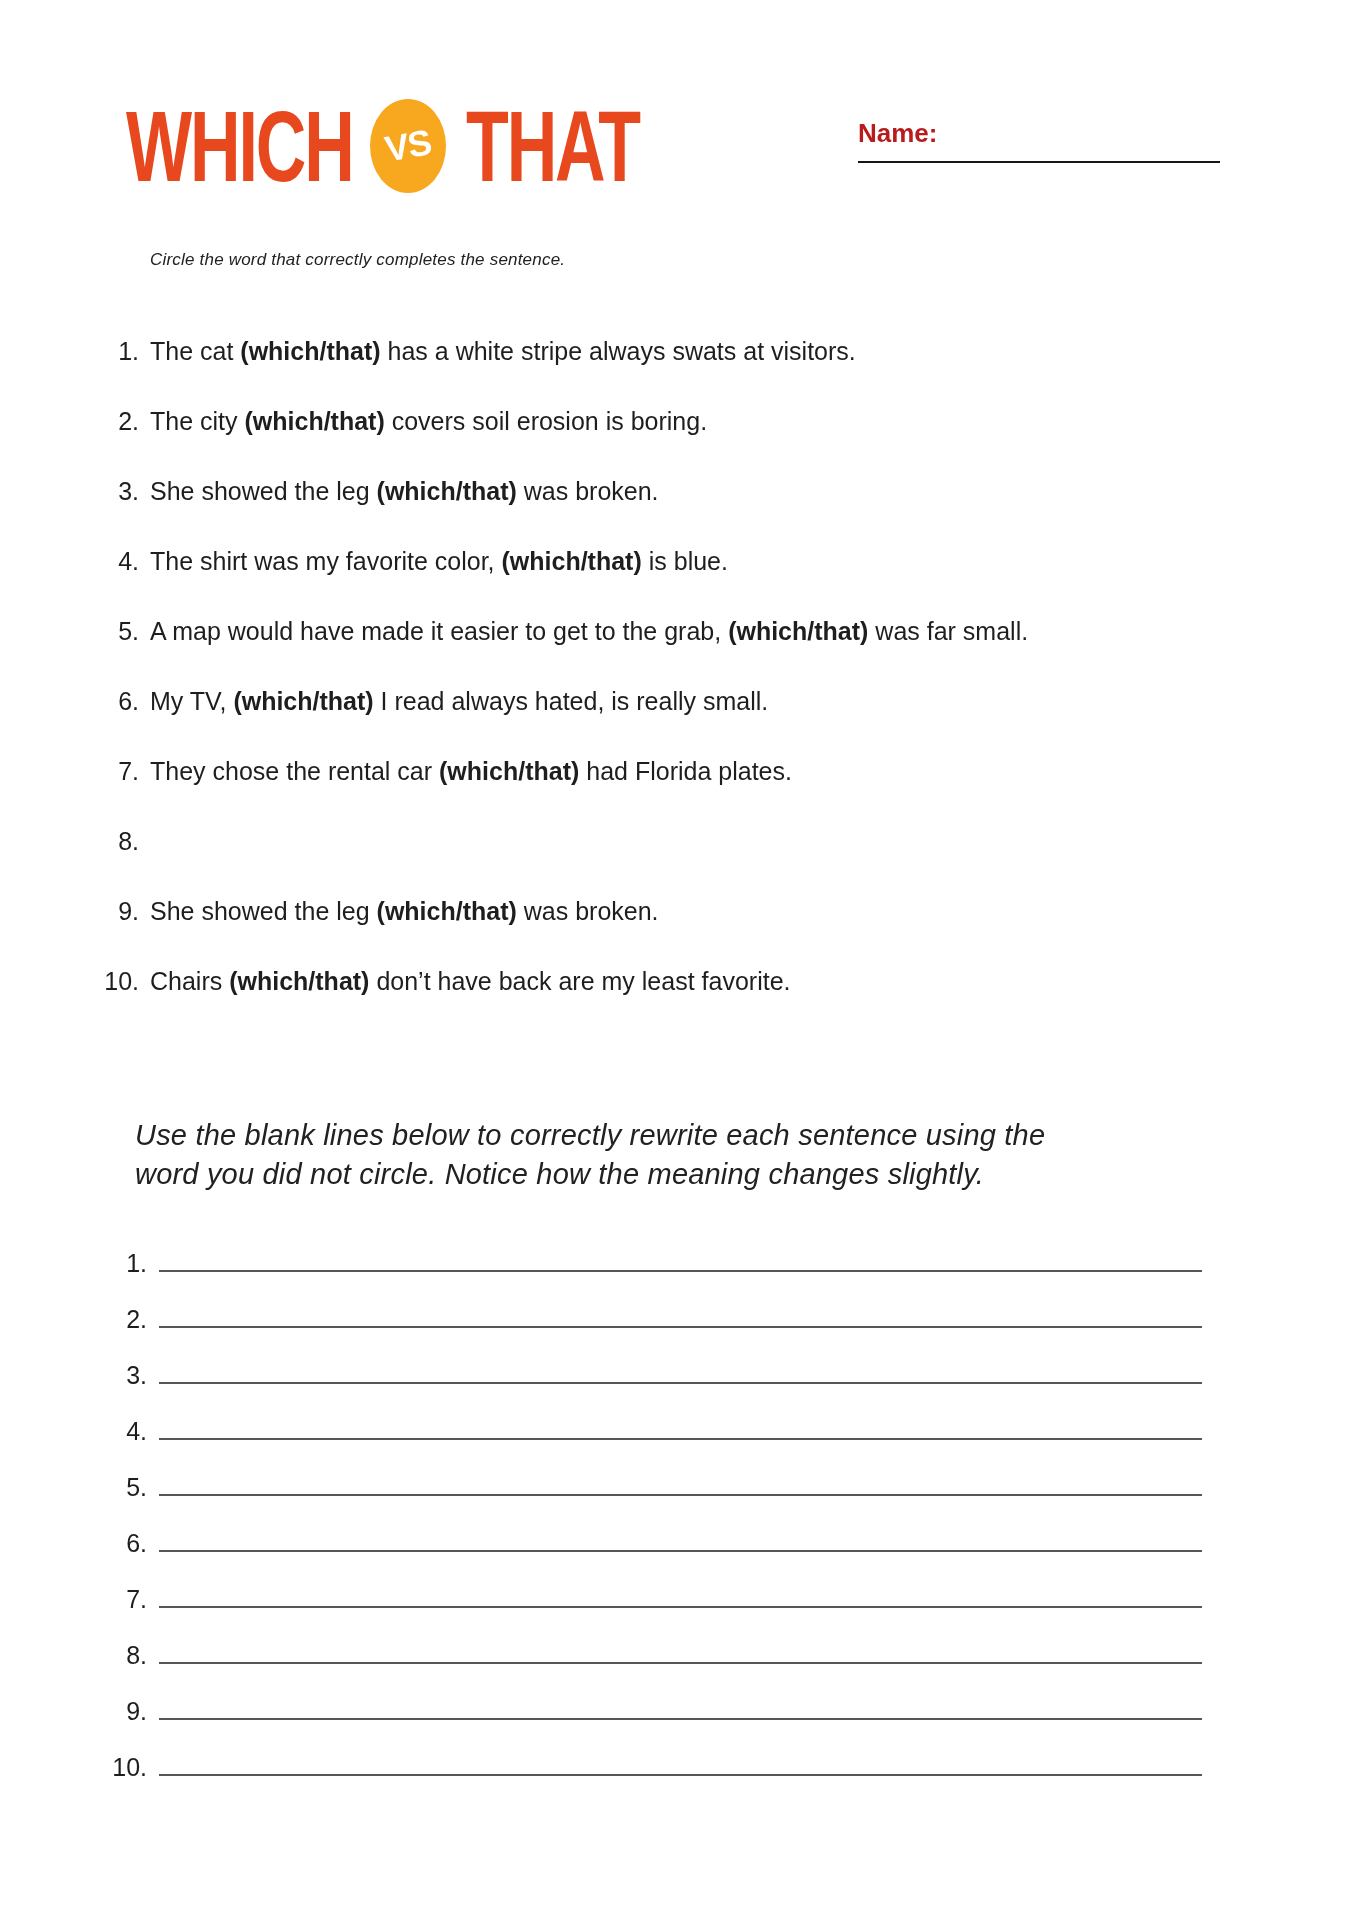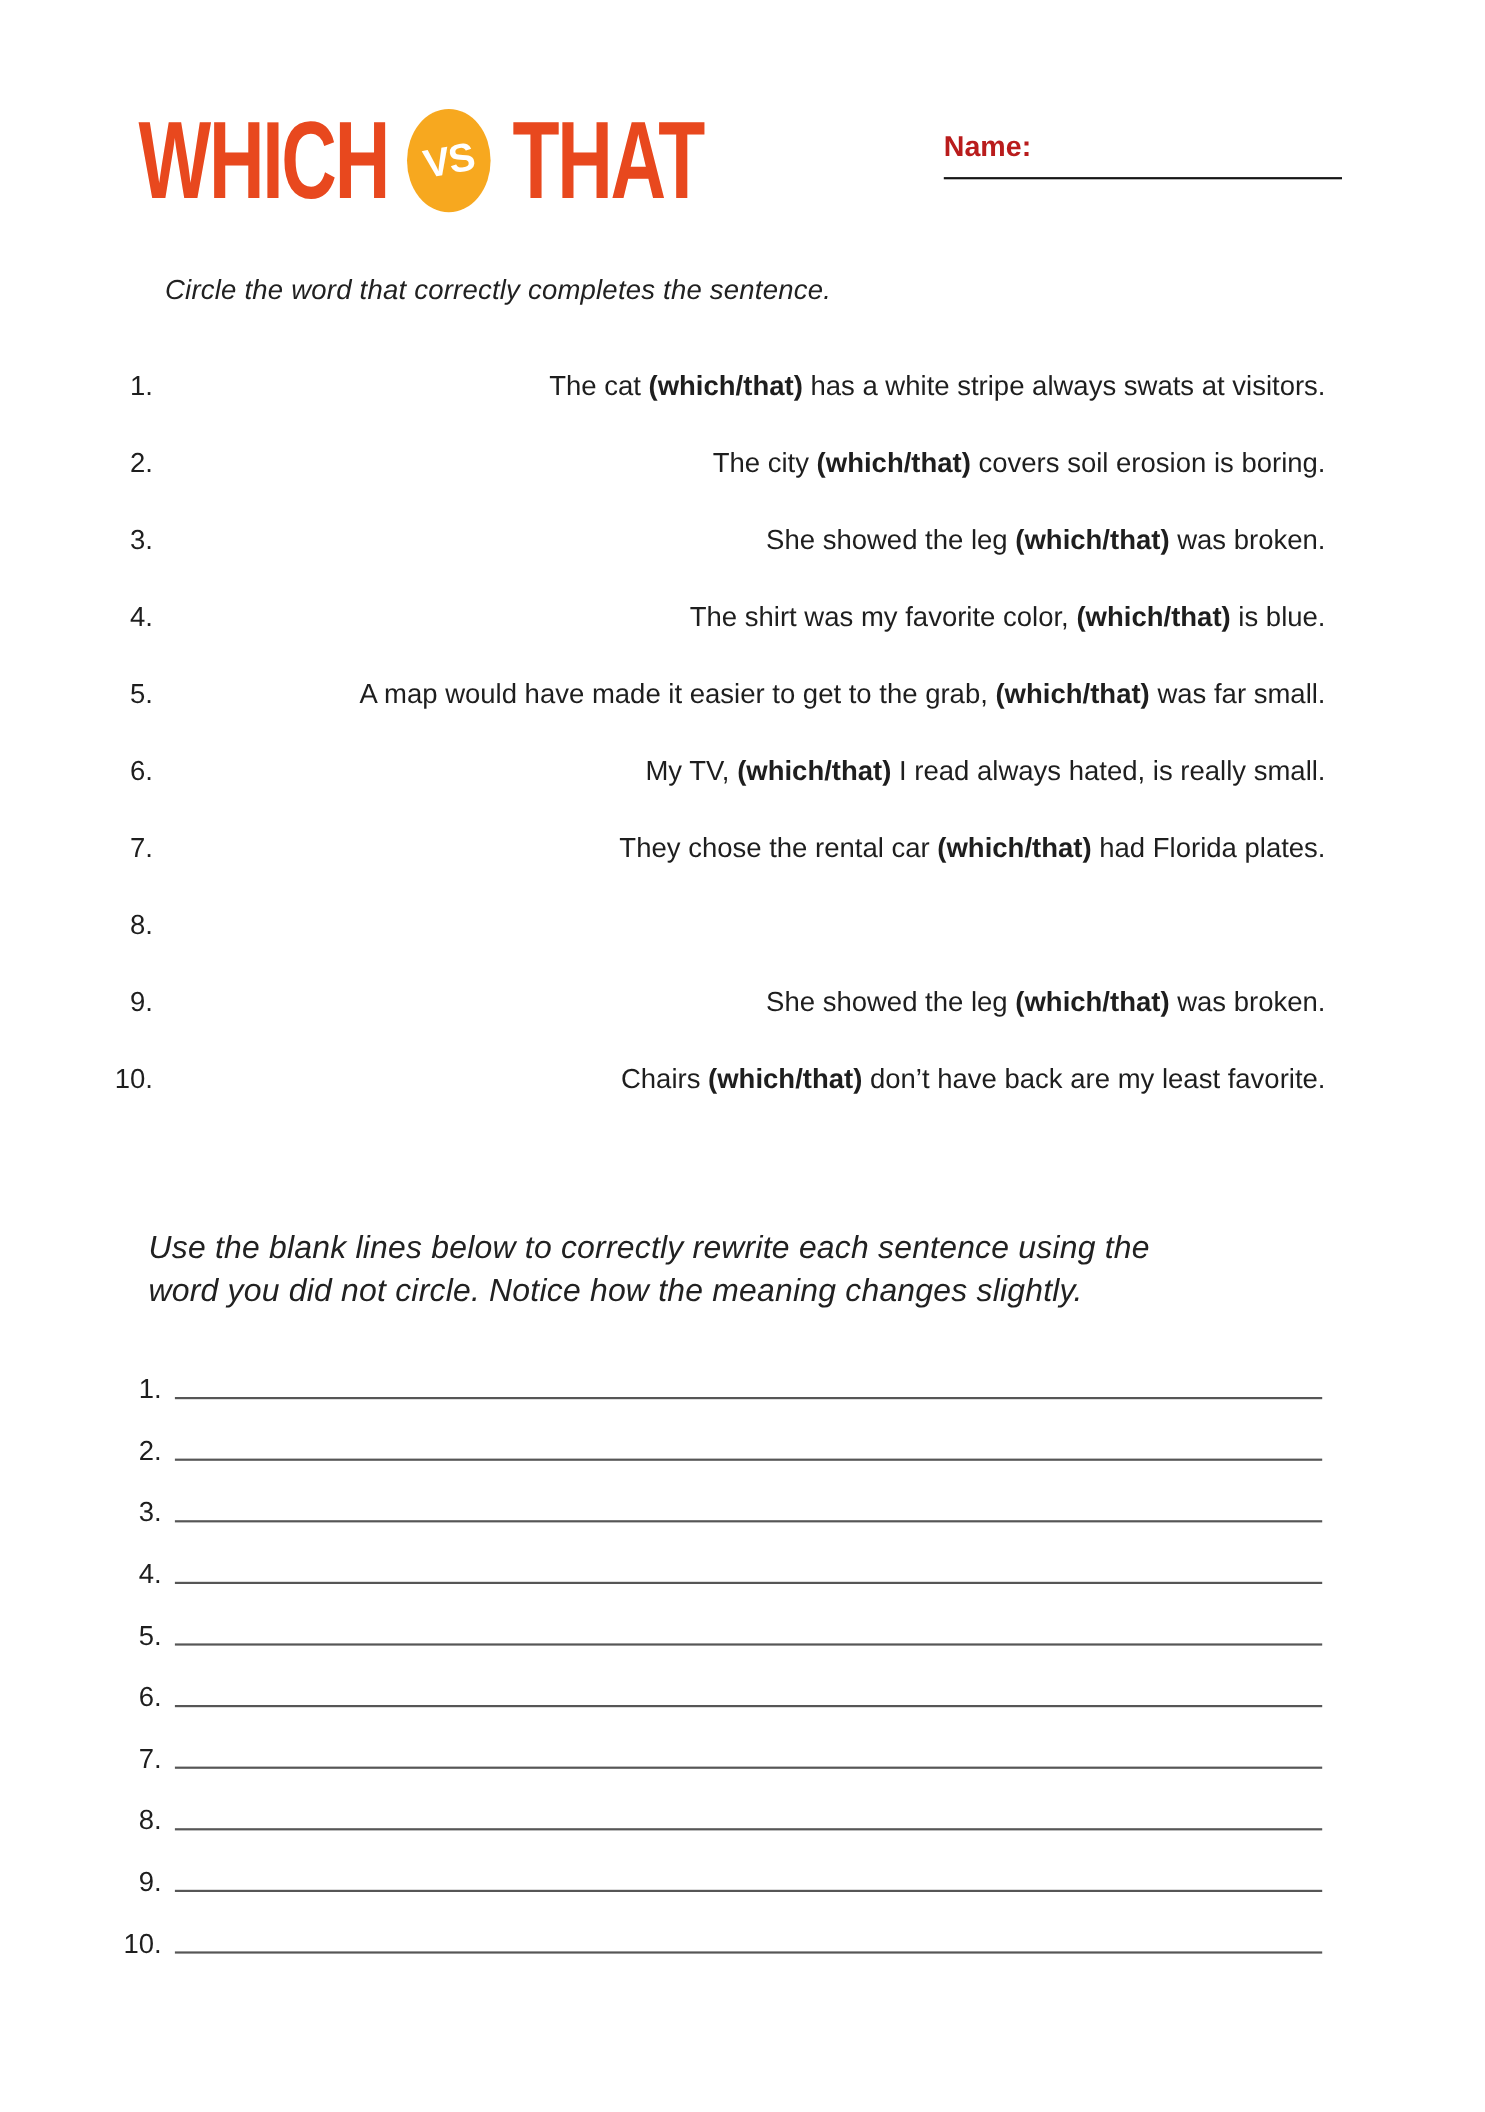--- a/index.html
+++ b/index.html
@@ -22,27 +22,27 @@
   }
   .vs-badge span{
     color:#ffffff;font-weight:bold;font-size:36px;transform:rotate(-10deg);
     letter-spacing:-1px;
   }
   .name-block{position:absolute;left:858px;top:118px;}
   .name-label{font-weight:bold;font-size:26px;color:#b91c1c;}
   .name-line{position:absolute;left:858px;top:161px;width:362px;border-top:2px solid #161616;}
   
   .instr1{
-    position:absolute;left:150px;top:250px;font-style:italic;font-size:25px;color:#212121;
+    position:absolute;left:150px;top:250px;font-style:italic;font-size:17px;color:#212121;
     letter-spacing:0.2px;
   }
   .qlist{position:absolute;left:95px;top:330px;width:1110px;list-style:none;margin:0;padding:0;}
   .qitem{display:flex;margin-bottom:27px;line-height:43px;font-size:25px;}
   .qnum{flex:none;width:44px;text-align:right;margin-right:11px;}
-  .qtext{flex:1;max-width:1060px;text-align:right;}
+  .qtext{flex:1;max-width:1060px;}
   .qitem.narrow .qtext{max-width:985px;}
   .choice{font-weight:bold;}
   
   .instr2{
     position:absolute;left:135px;top:1116px;width:980px;
     font-style:italic;font-size:29px;line-height:39px;color:#212121;letter-spacing:0.2px;
   }
   .alist{position:absolute;left:95px;top:1216px;width:1107px;}
   .arow{display:flex;align-items:flex-end;height:56px;}
   .anum{

